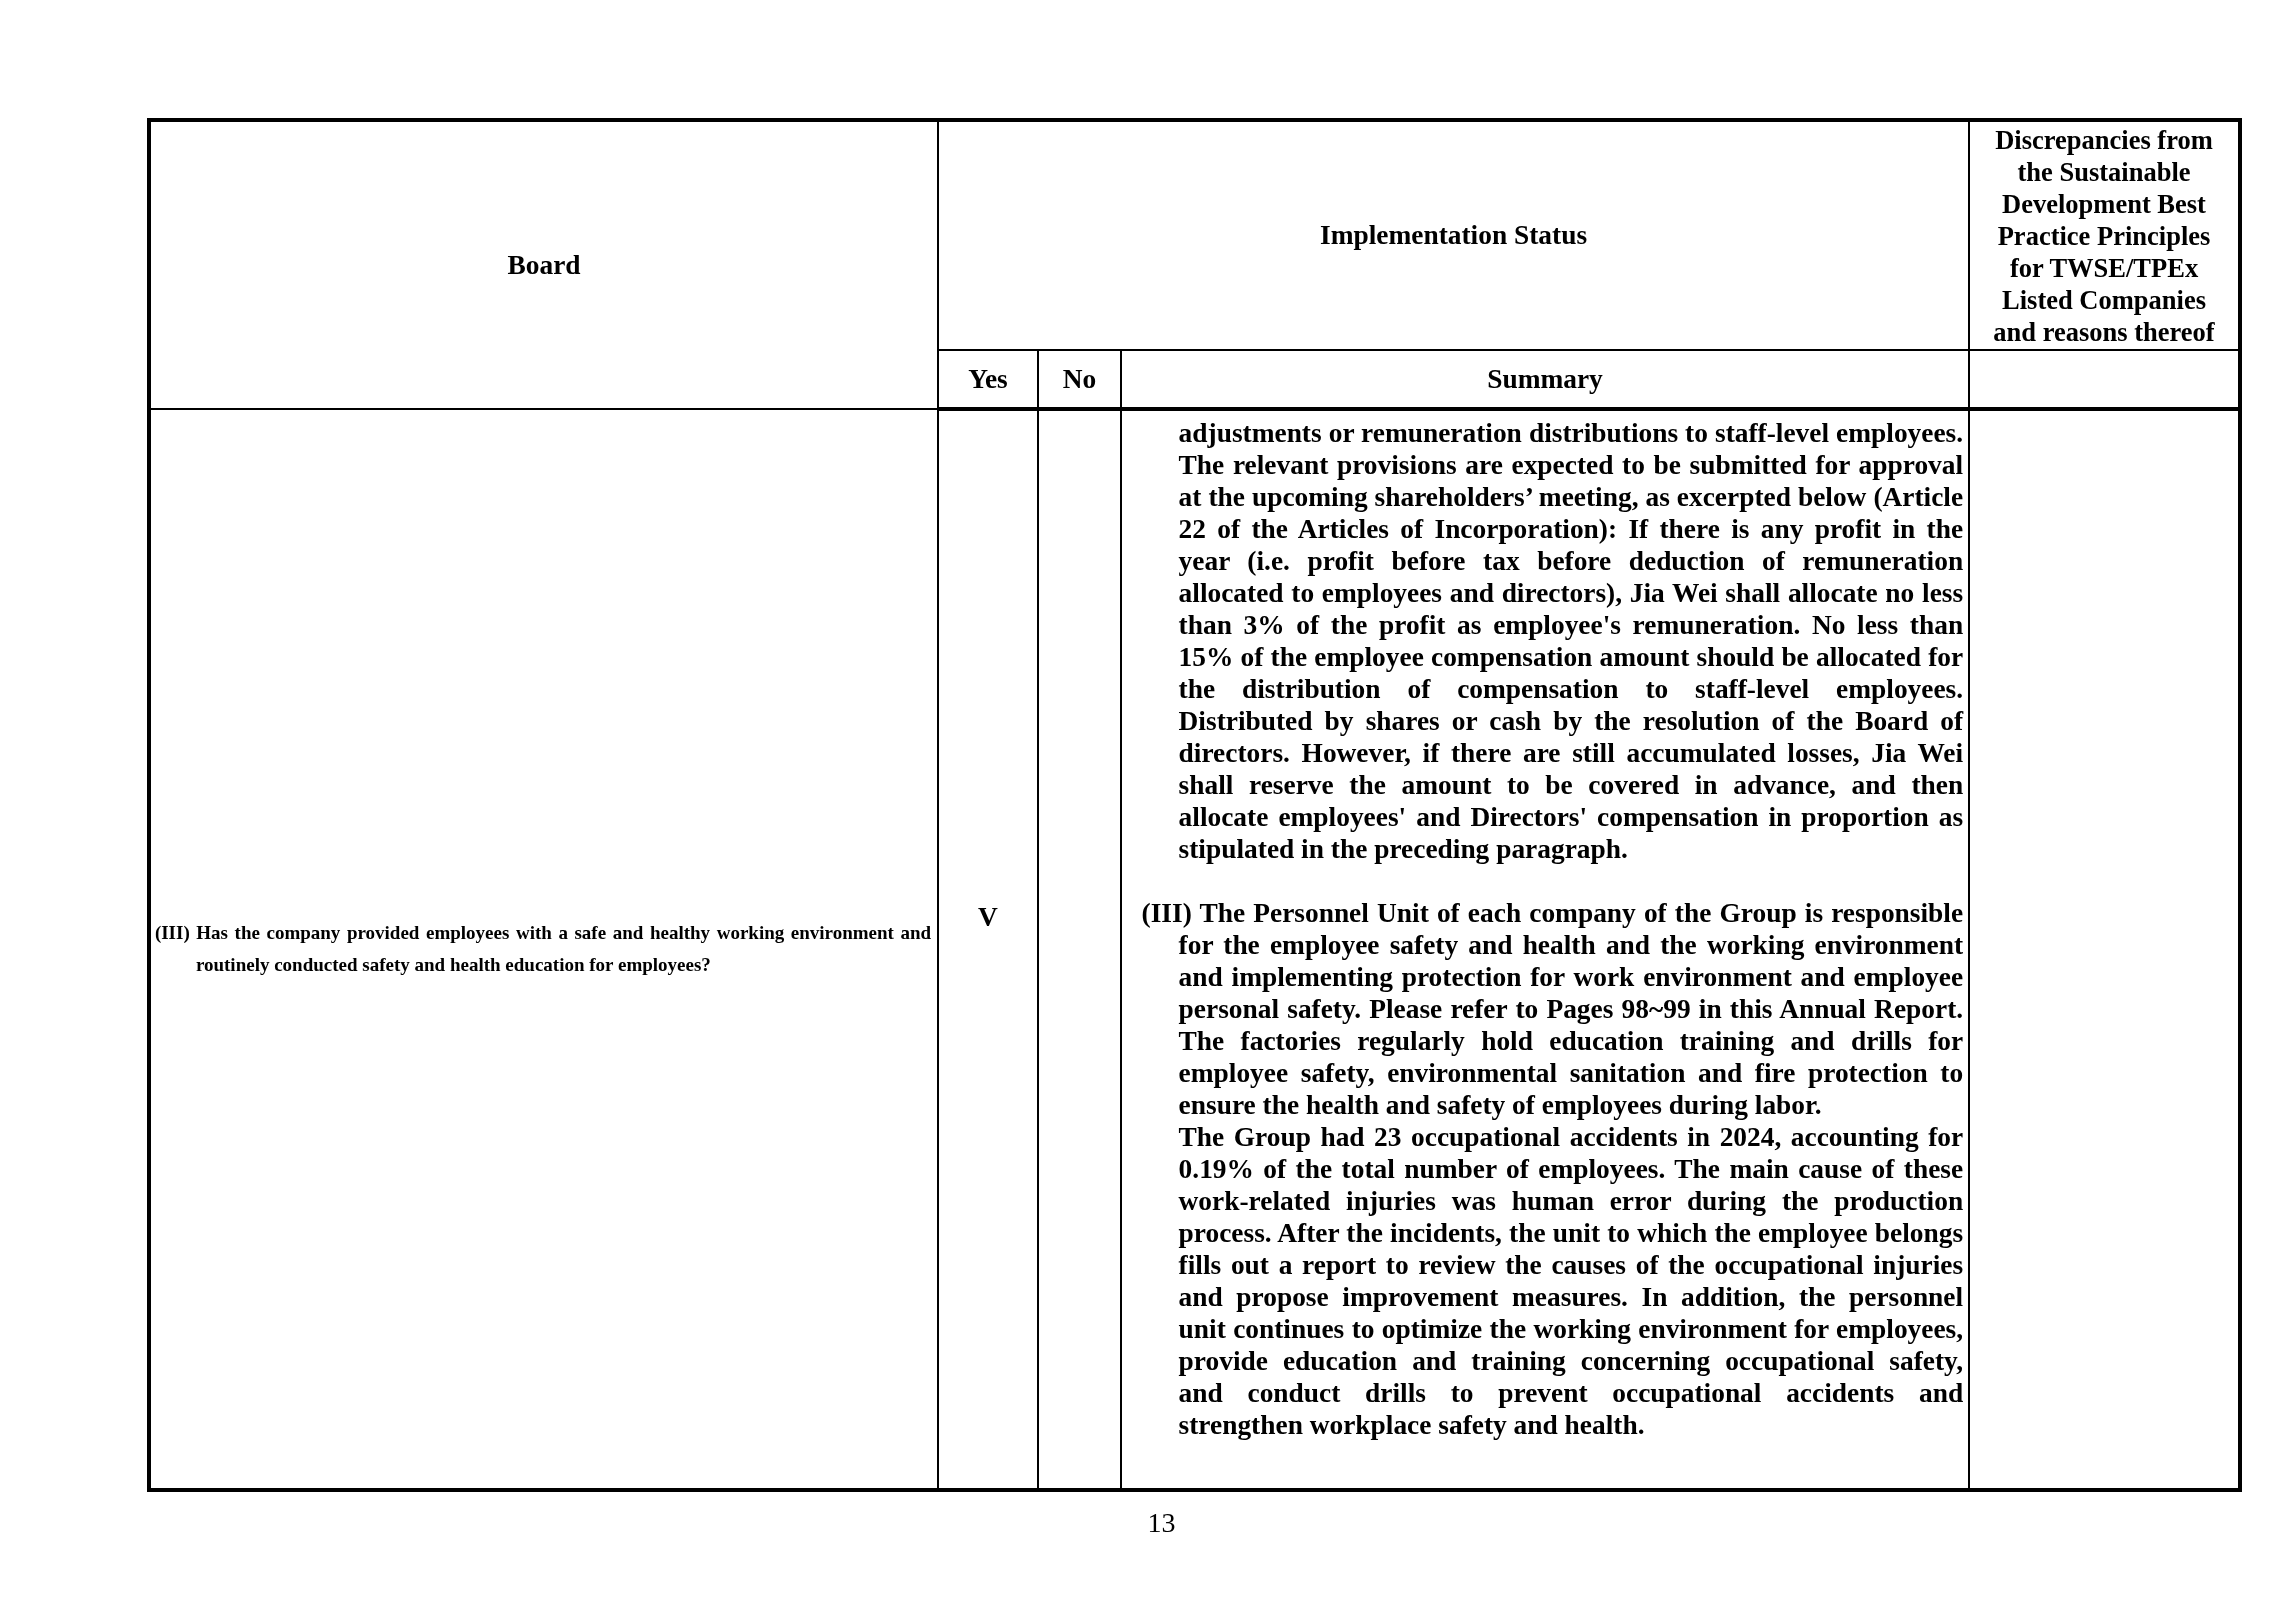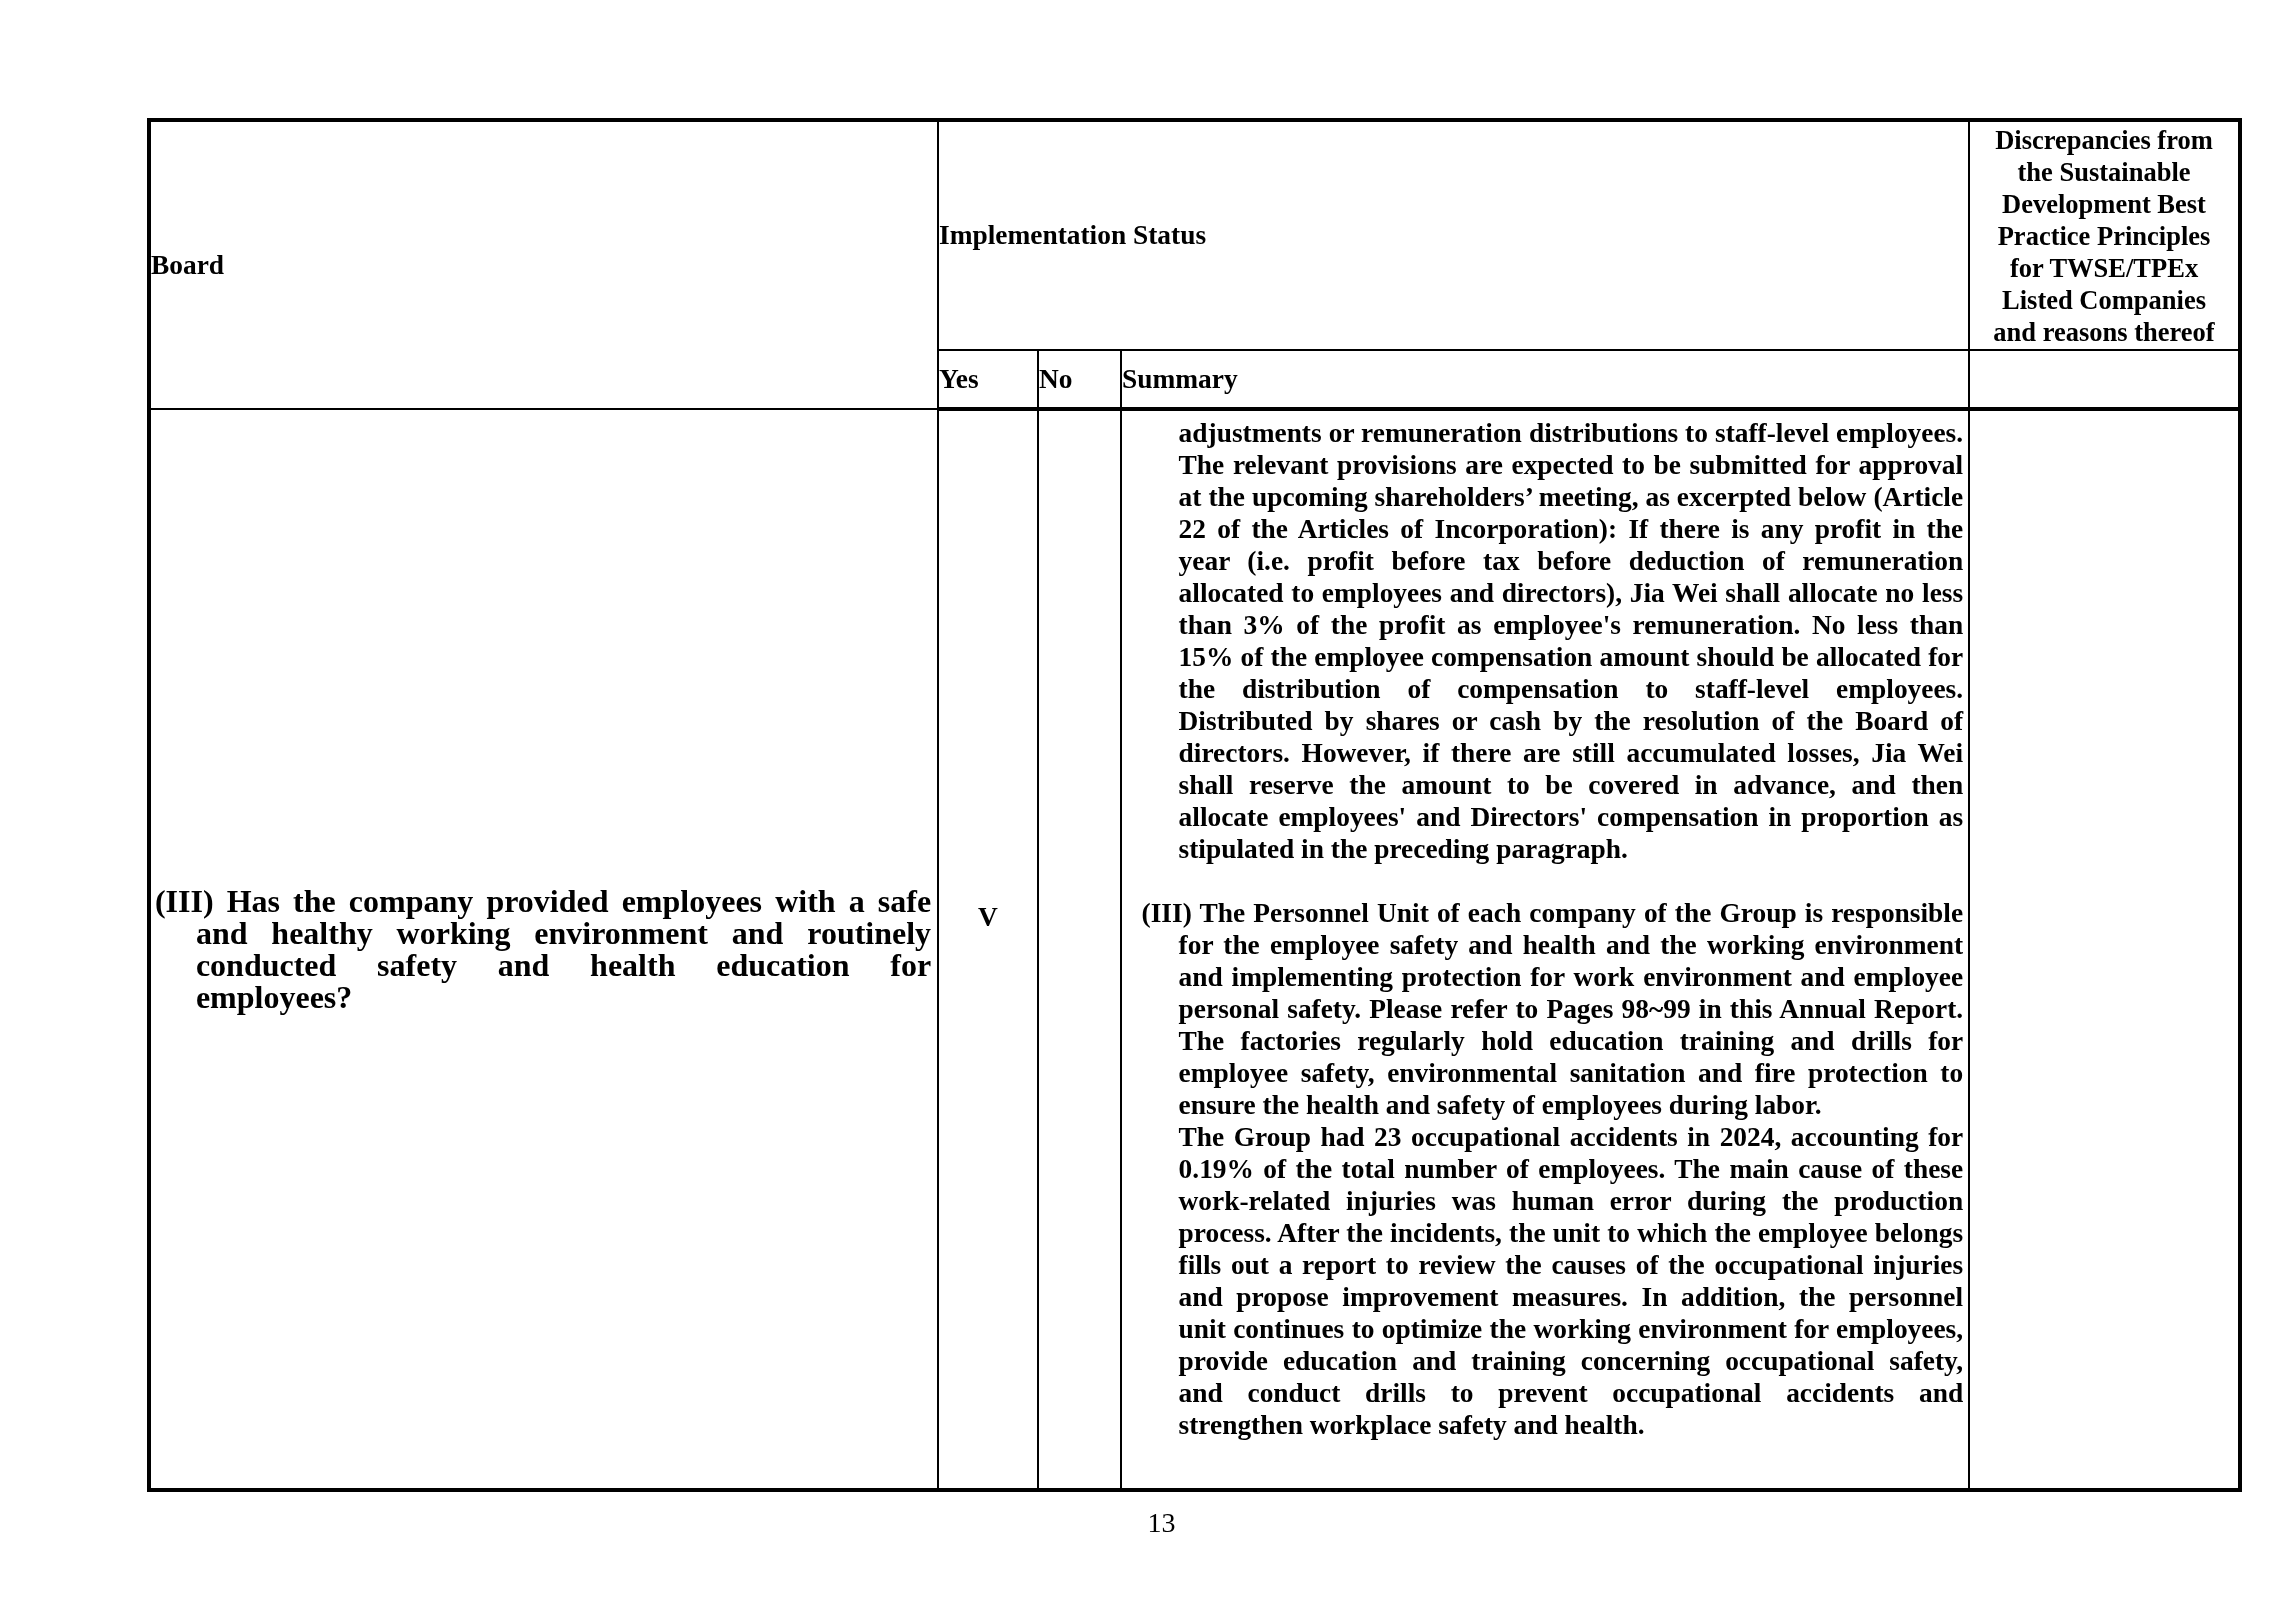--- a/index.html
+++ b/index.html
@@ -26,42 +26,42 @@
     border: 2.9px solid #000;
     font-weight: bold;
     padding: 0;
     margin: 0;
   }
   tr.header-row-1 { height: 230px; }
   tr.header-row-2 { height: 59px; }
   tr.header-row-2 th, tr.header-row-2 td { border-bottom-width: 4.9px; }
 
   .cell-center {
-    text-align: left;
+    text-align: center;
     vertical-align: middle;
     font-size: 27.4px;
   }
   .disc-header {
     white-space: pre-line;
     text-align: center;
     vertical-align: middle;
     font-size: 26.5px;
     line-height: 32px;
     padding: 0 2px;
   }
 
   .body-row td { vertical-align: top; }
 
   td.item-cell {
     vertical-align: middle;
     padding: 0 5.9px 0 3.9px;
   }
   .item-question {
     margin: 0;
-    font-size: 32px;
+    font-size: 19px;
     line-height: 32px;
     text-align: justify;
     padding-left: 41px;
     text-indent: -41px;
   }
 
   td.yes-cell {
     text-align: center;
     vertical-align: middle;
   }

